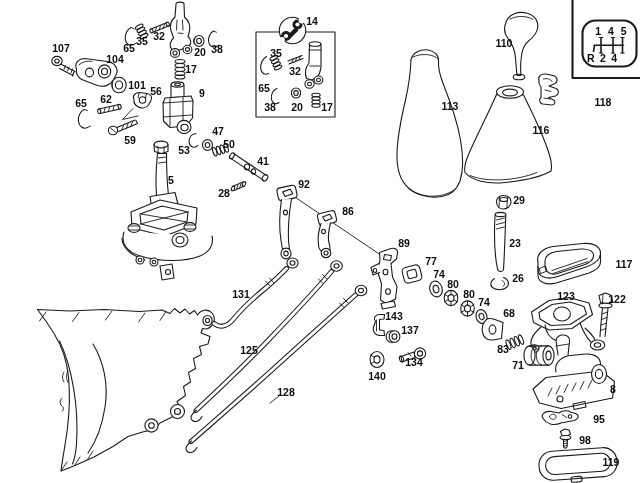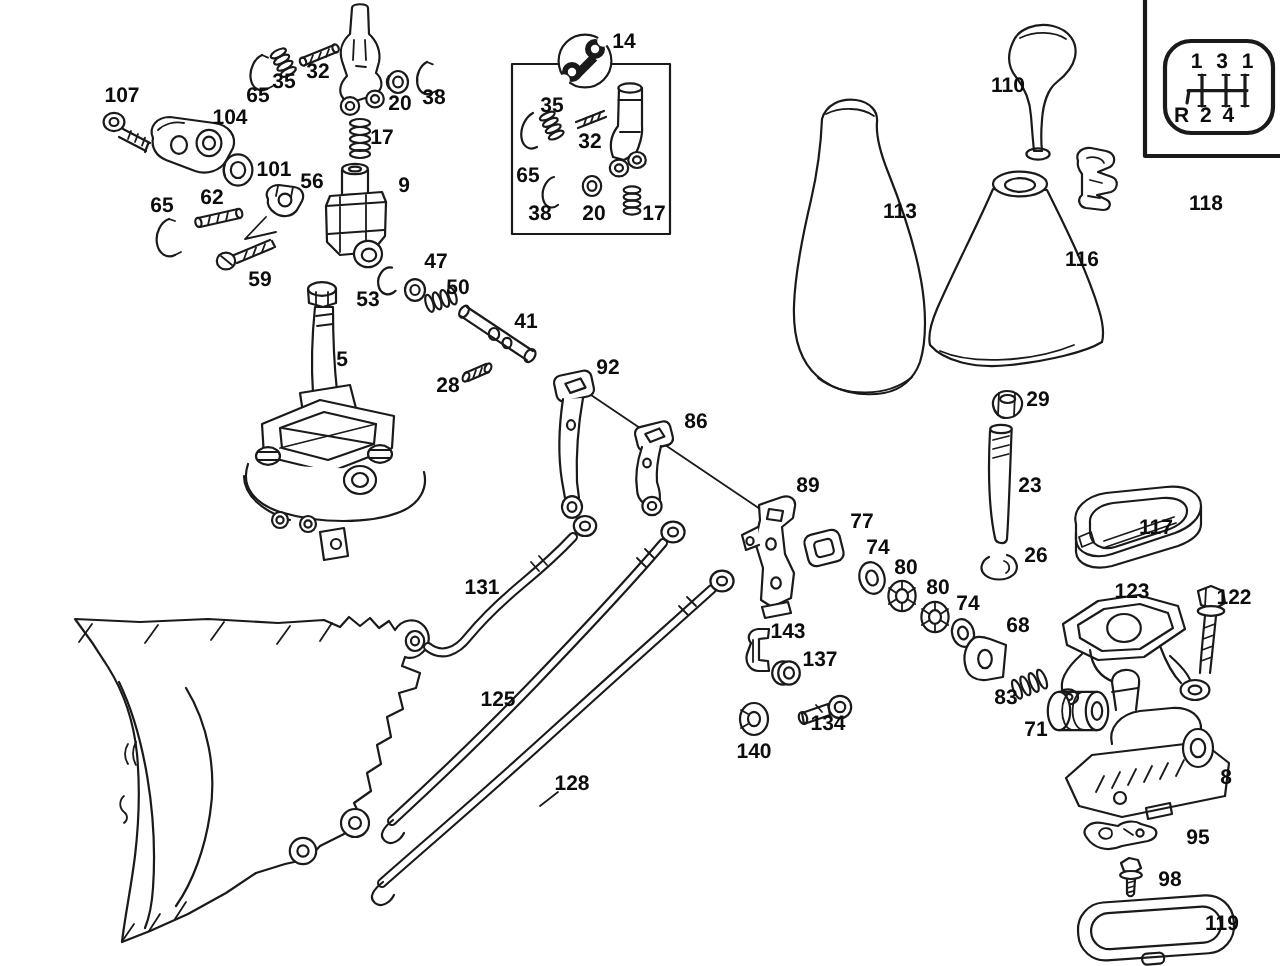--- a/index.html
+++ b/index.html
@@ -505,34 +505,34 @@
       <div class="part-label" style="left: 404px; top: 243px;">89</div>
       <div class="part-label" style="left: 431px; top: 261px;">77</div>
       <div class="part-label" style="left: 439px; top: 274px;">74</div>
       <div class="part-label" style="left: 453px; top: 284px;">80</div>
       <div class="part-label" style="left: 469px; top: 294px;">80</div>
       <div class="part-label" style="left: 484px; top: 302px;">74</div>
       <div class="part-label" style="left: 509px; top: 313px;">68</div>
       <div class="part-label" style="left: 519px; top: 200px; text-align: right;">29</div>
       <div class="part-label" style="left: 515px; top: 243px;">23</div>
       <div class="part-label" style="left: 518px; top: 278px;">26</div>
-      <div class="part-label" style="left: 578px; top: 264px;">117</div>
+      <div class="part-label" style="left: 624px; top: 264px;">117</div>
       <div class="part-label" style="left: 566px; top: 296px;">123</div>
       <div class="part-label" style="left: 617px; top: 299px;">122</div>
       <div class="part-label" style="left: 503px; top: 349px;">83</div>
       <div class="part-label" style="left: 518px; top: 365px;">71</div>
       <div class="part-label" style="left: 613px; top: 389px;">8</div>
       <div class="part-label" style="left: 565px; top: 419px; margin-left: 34px;">95</div>
       <div class="part-label" style="left: 585px; top: 440px;">98</div>
       <div class="part-label" style="left: 611px; top: 462px;">119</div>
       <div class="part-label" style="left: 241px; top: 294px;">131</div>
       <div class="part-label" style="left: 249px; top: 350px;">125</div>
       <div class="part-label" style="left: 286px; top: 392px;">128</div>
       <div class="part-label" style="left: 394px; top: 316px;">143</div>
       <div class="part-label" style="left: 410px; top: 330px;">137</div>
       <div class="part-label" style="left: 414px; top: 362px;">134</div>
       <div class="part-label" style="left: 377px; top: 376px;">140</div>
     </div>
 
-<div class="pattern-row pattern-top">1 3 1</div>
+<div class="pattern-row pattern-top">1 4 5</div>
 <div class="pattern-row pattern-bottom">R 2 4</div>
 
 </div>
 
 </body></html>

